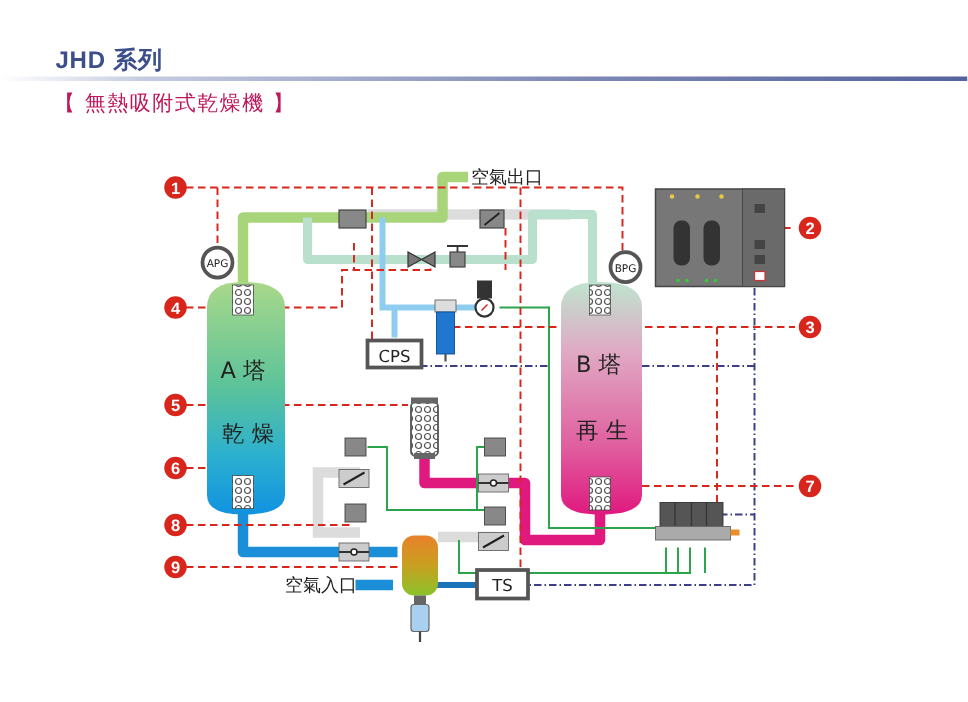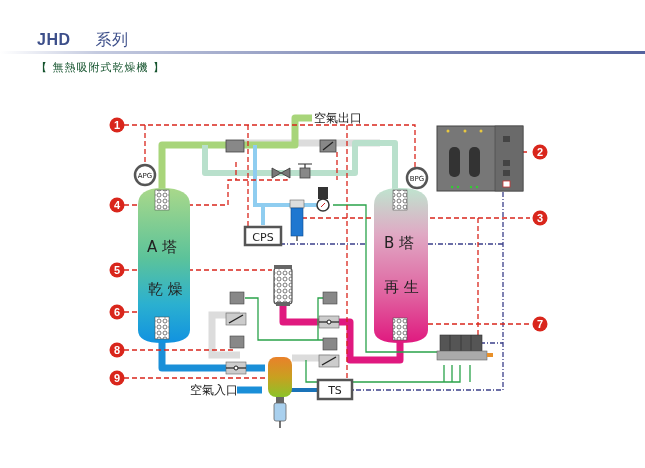--- a/index.html
+++ b/index.html
@@ -1,20 +1,20 @@
 <!DOCTYPE html>
 <html><head>
 <meta charset="utf-8">
 <style>
   html, body { margin:0; padding:0; background:#ffffff; }
   body { width:645px; height:468px; position:relative; overflow:hidden; font-family:"DejaVu Sans", sans-serif; }
   .series-title { position:absolute; left:37px; top:30px; font-family:"Liberation Sans", sans-serif; font-weight:bold; font-size:16px; color:#3d4f8a; letter-spacing:0.5px; }
-  .series-title .cjk { font-family:"DejaVu Sans", sans-serif; font-weight:normal;margin-left:20px; }
+  .series-title .cjk { font-family:"DejaVu Sans", sans-serif; font-weight:bold; }
   .rule { position:absolute; left:0; top:51px; width:645px; height:3px; background:linear-gradient(to right, #ffffff 0%, #c5cbe0 15%, #7d88b5 60%, #55639e 100%); }
-  .subtitle { position:absolute; left:36px; top:60px; font-size:11px; color:#14532d; letter-spacing:1px; }
+  .subtitle { position:absolute; left:36px; top:60px; font-size:14px; color:#be185d; letter-spacing:1px; }
   svg#diagram { position:absolute; left:0; top:0; }
   .lbl { font-family:"DejaVu Sans", sans-serif; fill:#222; }
   .callout-num { font-family:"Liberation Sans", sans-serif; font-weight:bold; fill:#fff; font-size:11px; }
 </style>
 </head>
 <body>
 
 <div class="series-title">
   <span>JHD</span>
   <span class="cjk">系列</span>

